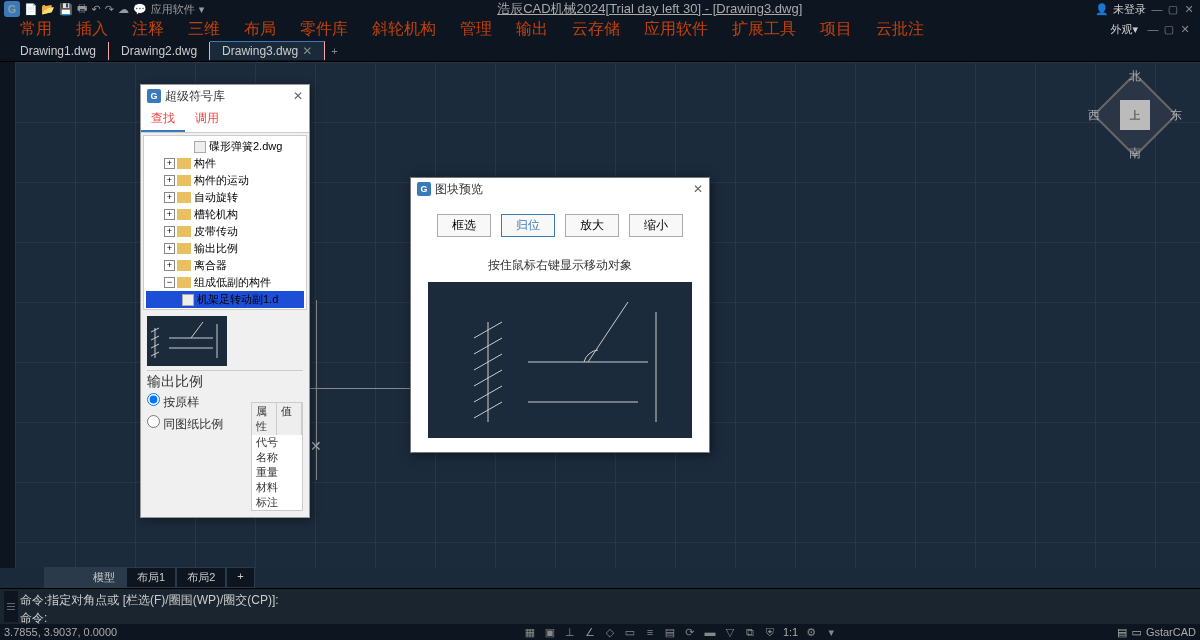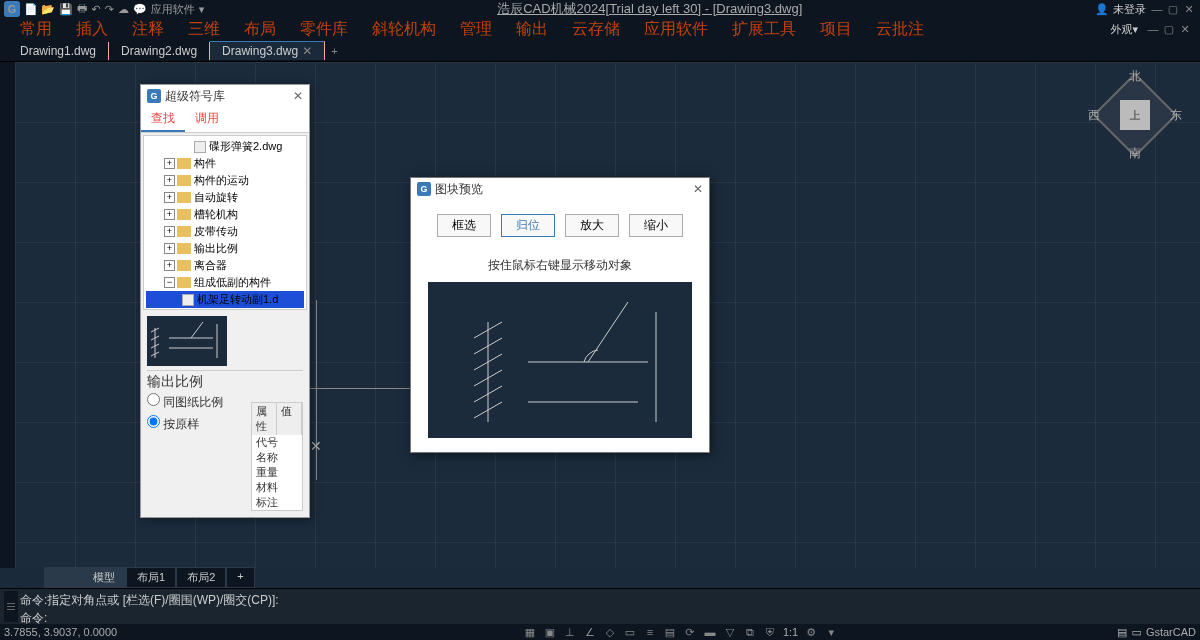--- a/index.html
+++ b/index.html
@@ -255,22 +255,22 @@
             <line x1="2" y1="38" x2="10" y2="34"></line>
           <line x1="20" y1="20" x2="64" y2="20"></line>
             <line x1="20" y1="30" x2="64" y2="30"></line>
           <line x1="42" y1="20" x2="54" y2="4"></line>
           <line x1="68" y1="6" x2="68" y2="40"></line>
         </svg>
       </div>
     </div>
     <div class="fieldset">
       <div style="font-size:14px">输出比例</div>
+      <label><input type="radio" name="sc" checked="" style=""> <span>按原样</span></label>
       <label><input type="radio" name="sc" style=""> <span>同图纸比例</span></label>
-      <label><input type="radio" name="sc" checked="" style=""> <span>按原样</span></label>
     </div>
     <div class="props">
       <div class="hdr">
           <span>属性</span>
           <span>值</span>
         </div>
       <div class="prow">代号</div>
       <div class="prow">名称</div>
       <div class="prow">重量</div>
       <div class="prow">材料</div>

